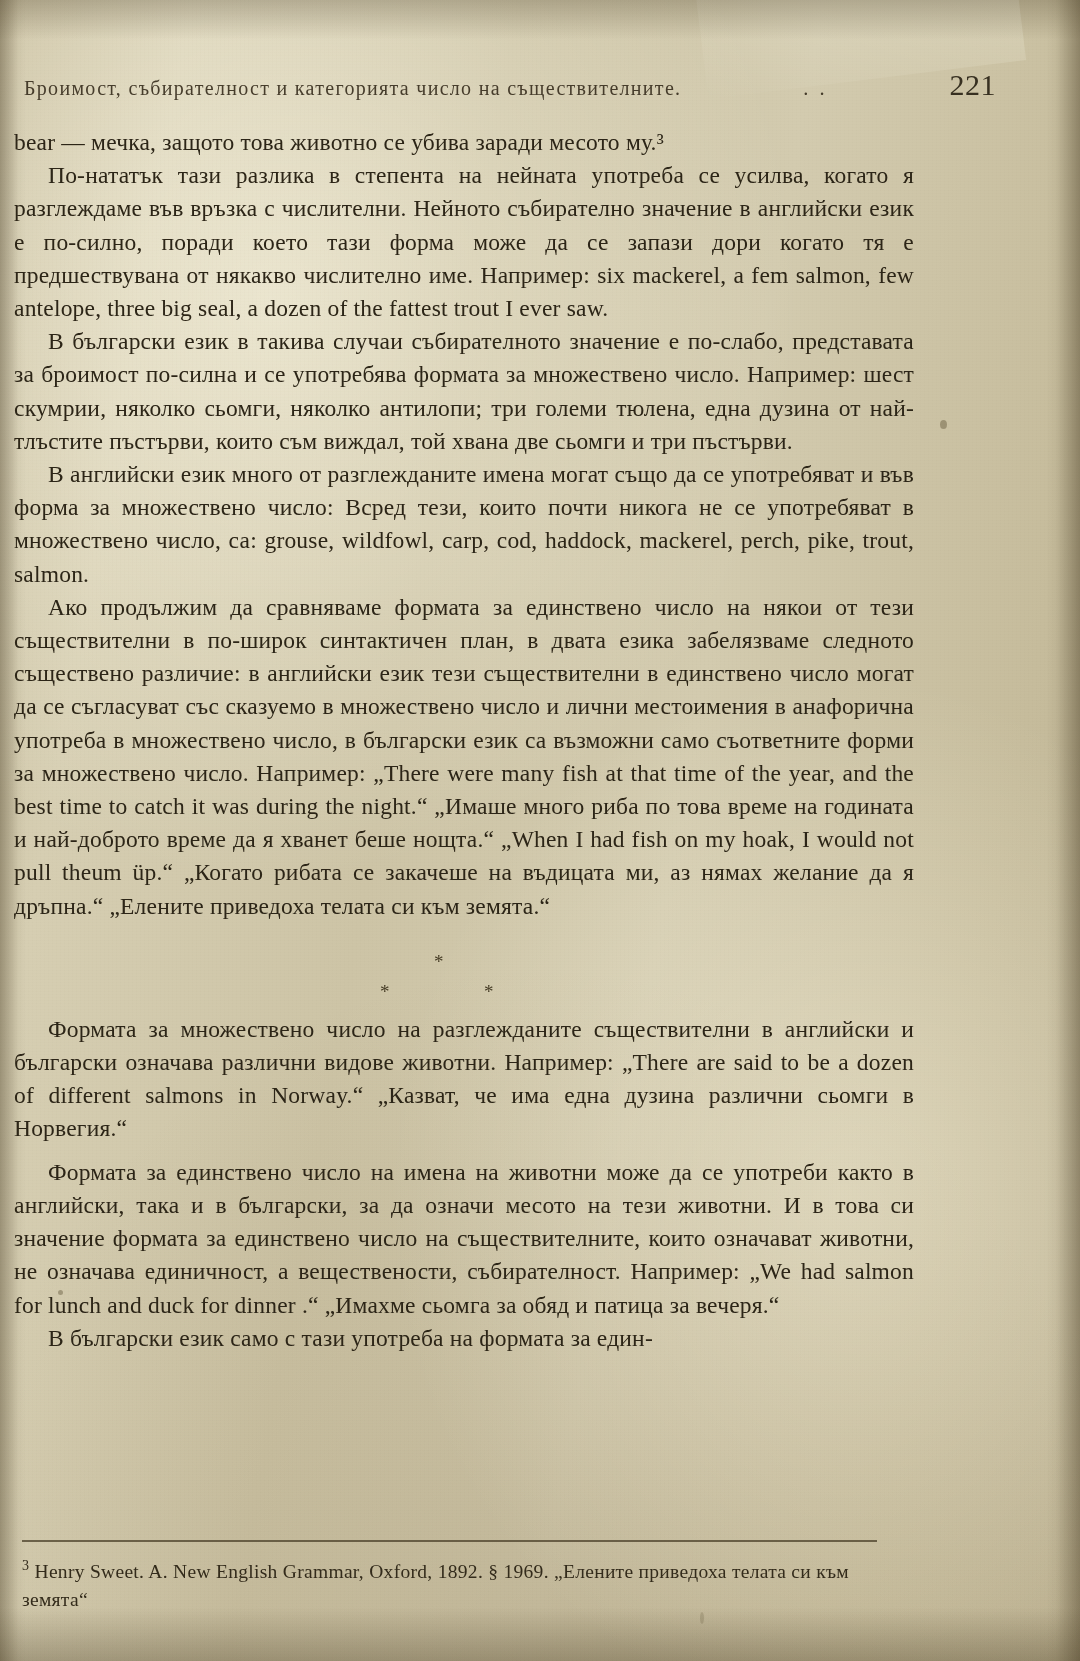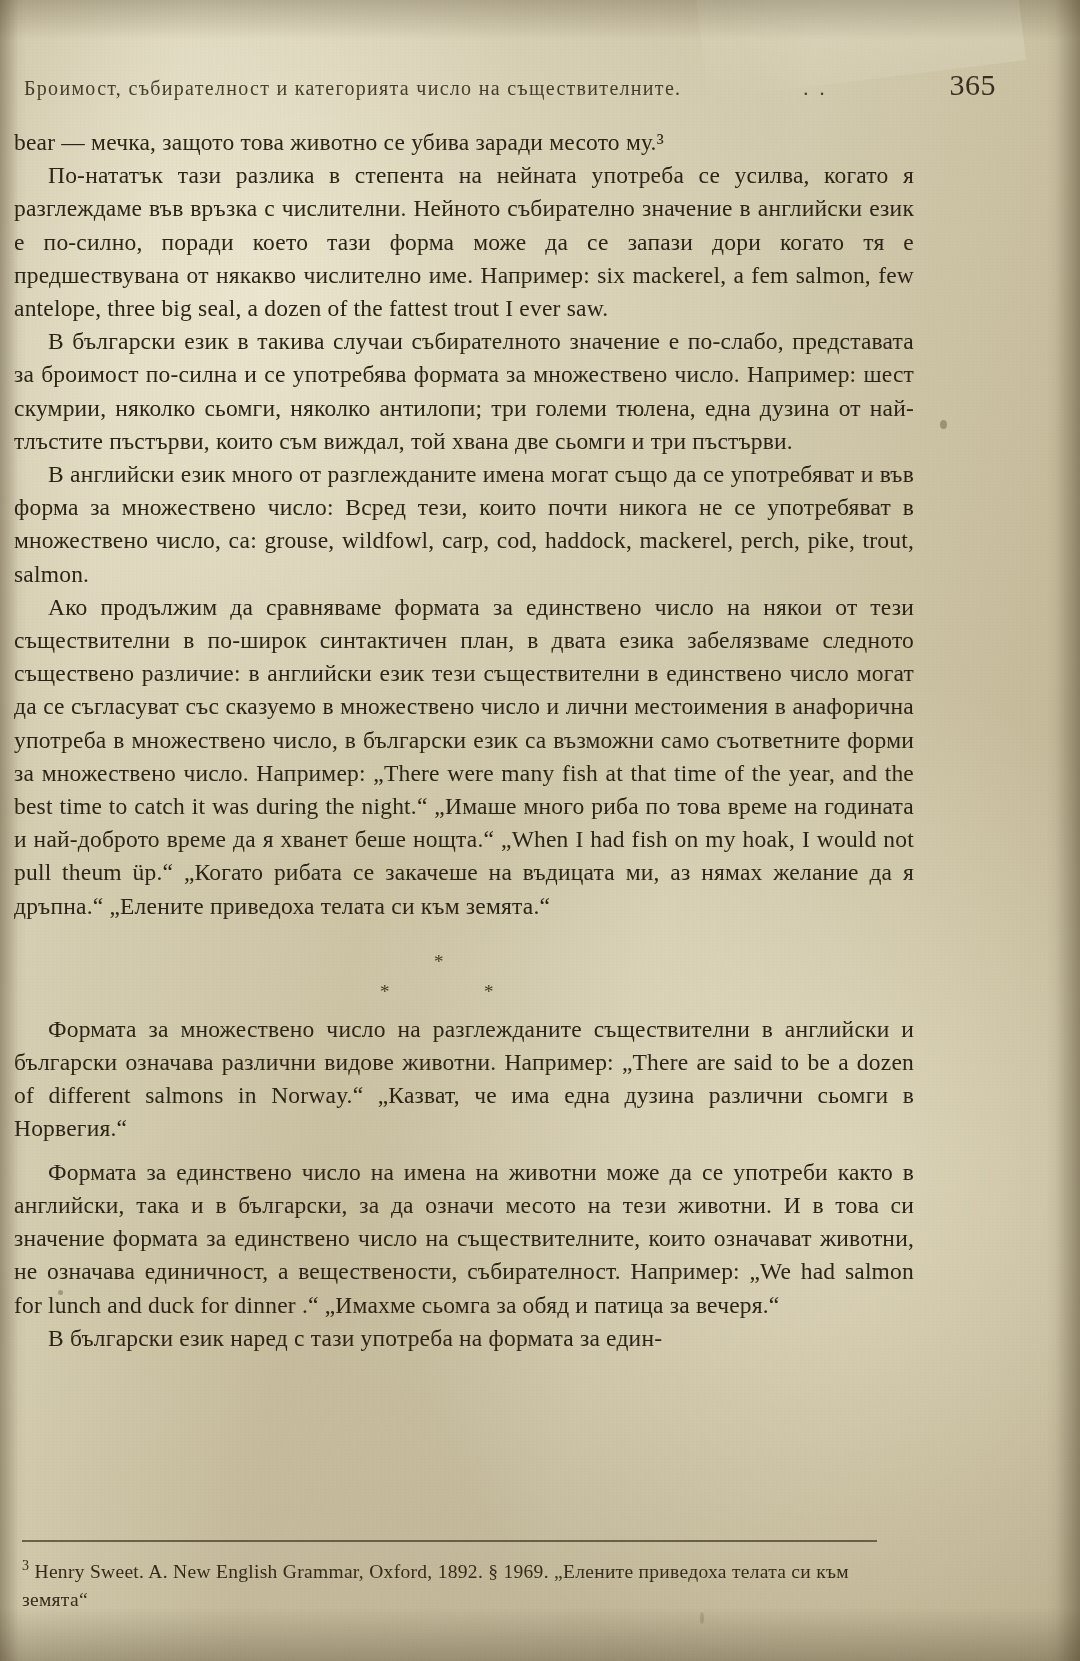--- a/index.html
+++ b/index.html
@@ -170,39 +170,39 @@
 
 <div class="paper"></div>
 <div class="grain"></div>
 <div class="scan-curl"></div>
 
 <div class="page">
 
   <div class="running-head">
     <span class="rh-text">Броимост, събирателност и категорията число на съществителните.</span>
     <span class="rh-dots">. .</span>
-    <span class="rh-page">365</span>
+    <span class="rh-page">221</span>
   </div>
 
   <div class="body-text">
     <p>bear — мечка, защото това животно се убива заради месото му.³</p>
     <p class="p-indent">По-нататък тази разлика в степента на нейната употреба се усилва, когато я разглеждаме във връзка с числителни. Нейното събирателно значение в английски език е по-силно, поради което тази форма може да се запази дори когато тя е предшествувана от някакво числително име. Например: six mackerel, a fem salmon, few antelope, three big seal, a dozen of the fattest trout I ever saw.</p>
     <p class="p-indent">В български език в такива случаи събирателното значение е по-слабо, представата за броимост по-силна и се употребява формата за множествено число. Например: шест скумрии, няколко сьомги, няколко антилопи; три големи тюлена, една дузина от най-тлъстите пъстърви, които съм виждал, той хвана две сьомги и три пъстърви.</p>
     <p class="p-indent">В английски език много от разглежданите имена могат също да се употребяват и във форма за множествено число: Всред тези, които почти никога не се употребяват в множествено число, са: grouse, wildfowl, carp, cod, haddock, mackerel, perch, pike, trout, salmon.</p>
     <p class="p-indent">Ако продължим да сравняваме формата за единствено число на някои от тези съществителни в по-широк синтактичен план, в двата езика забелязваме следното съществено различие: в английски език тези съществителни в единствено число могат да се съгласуват със сказуемо в множествено число и лични местоимения в анафорична употреба в множествено число, в български език са възможни само съответните форми за множествено число. Например: „There were many fish at that time of the year, and the best time to catch it was during the night.“ „Имаше много риба по това време на годината и най-доброто време да я хванет беше нощта.“ „When I had fish on my hoak, I would not pull theum üp.“ „Когато рибата се закачеше на въдицата ми, аз нямах желание да я дръпна.“ „Елените приведоха телата си към земята.“</p>
 
     <div class="asterisks">
       <span class="ast-top">*</span>
       <span class="ast-bl">*</span>
       <span class="ast-br">*</span>
     </div>
 
     <p class="p-indent">Формата за множествено число на разглежданите съществителни в английски и български означава различни видове животни. Например: „There are said to be a dozen of different salmons in Norway.“ „Казват, че има една дузина различни сьомги в Норвегия.“</p>
     <p class="p-indent" style="margin-top:10px;">Формата за единствено число на имена на животни може да се употреби както в английски, така и в български, за да означи месото на тези животни. И в това си значение формата за единствено число на съществителните, които означават животни, не означава единичност, а веществености, събирателност. Например: „We had salmon for lunch and duck for dinner .“ „Имахме сьомга за обяд и патица за вечеря.“</p>
-    <p class="p-indent">В български език наред с тази употреба на формата за един-</p>
+    <p class="p-indent">В български език само с тази употреба на формата за един-</p>
   </div>
 
   <div class="footnote-rule"></div>
 
   <div class="footnote">
     <span class="fn-sup">3</span>
     <span>Henry Sweet. A. New English Grammar, Oxford, 1892. § 1969. „Елените приведоха телата си към земята“</span>
   </div>
 
 </div>

